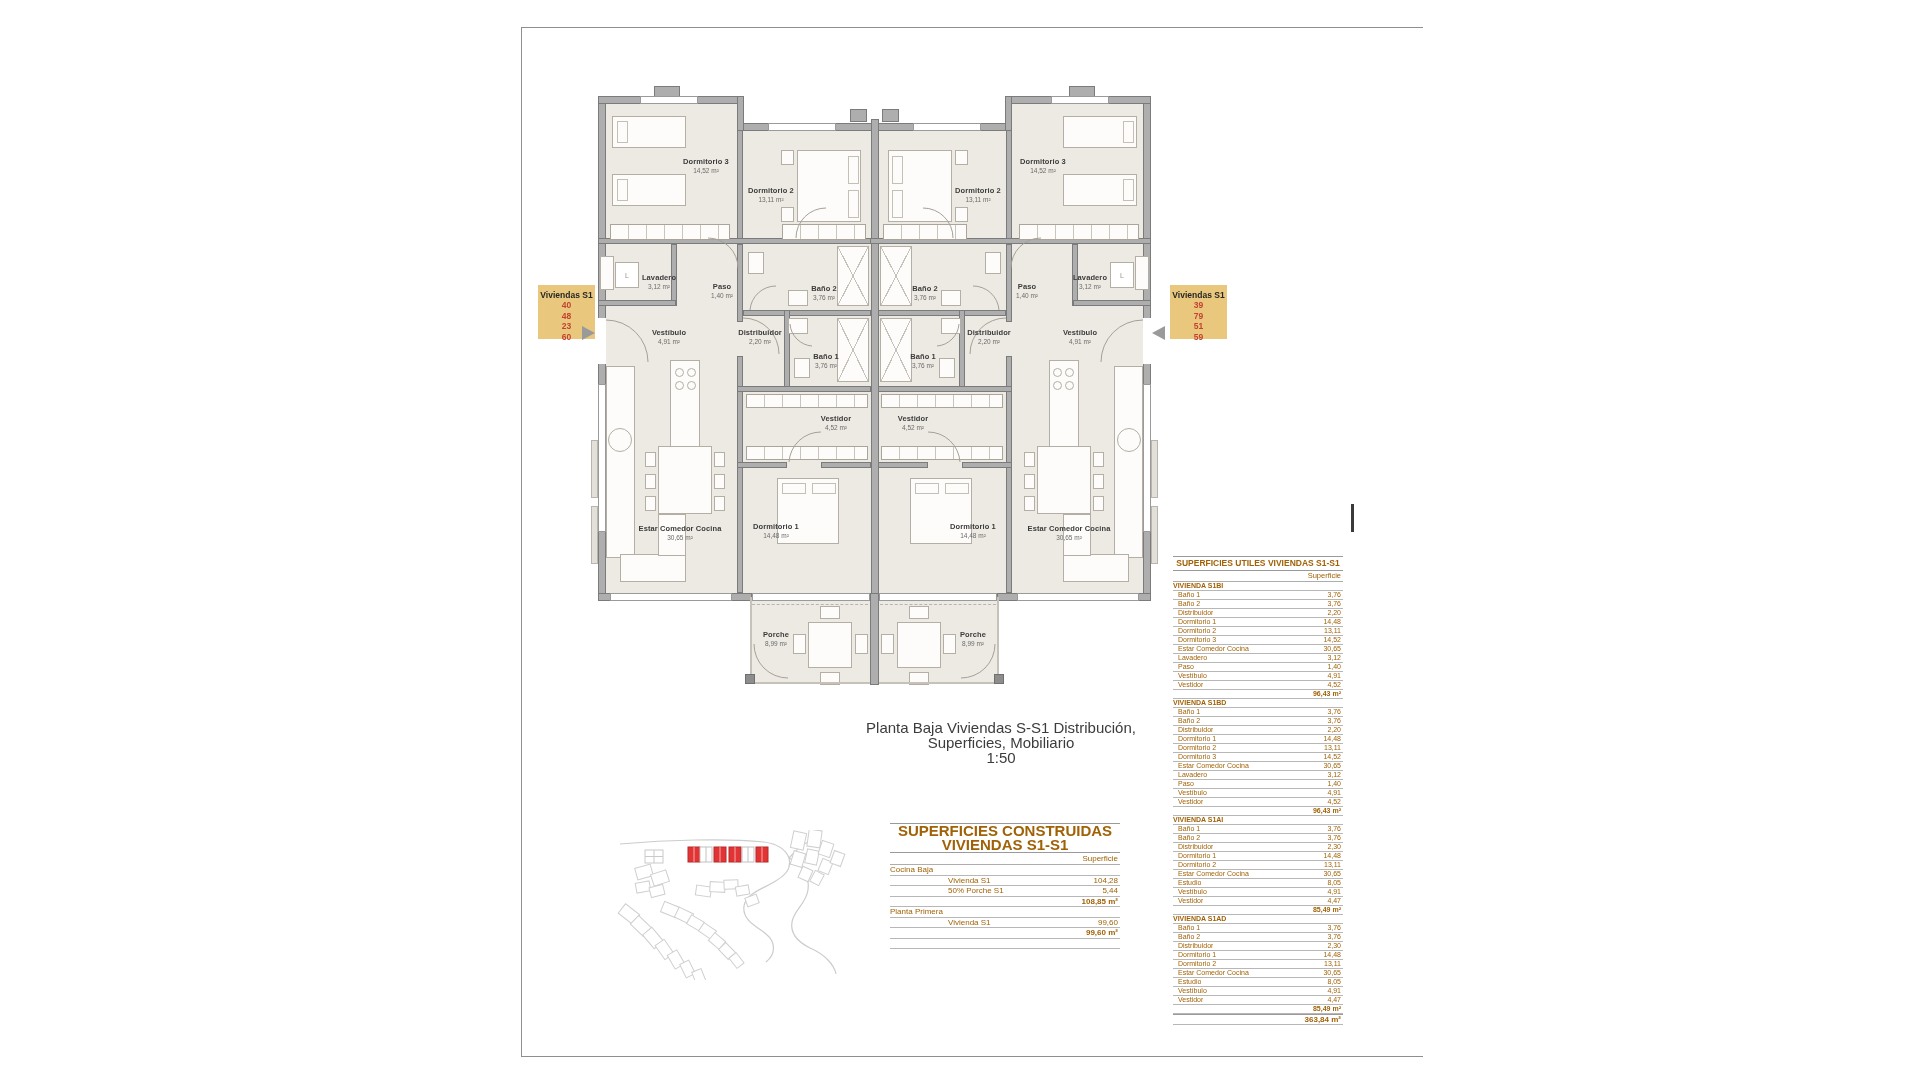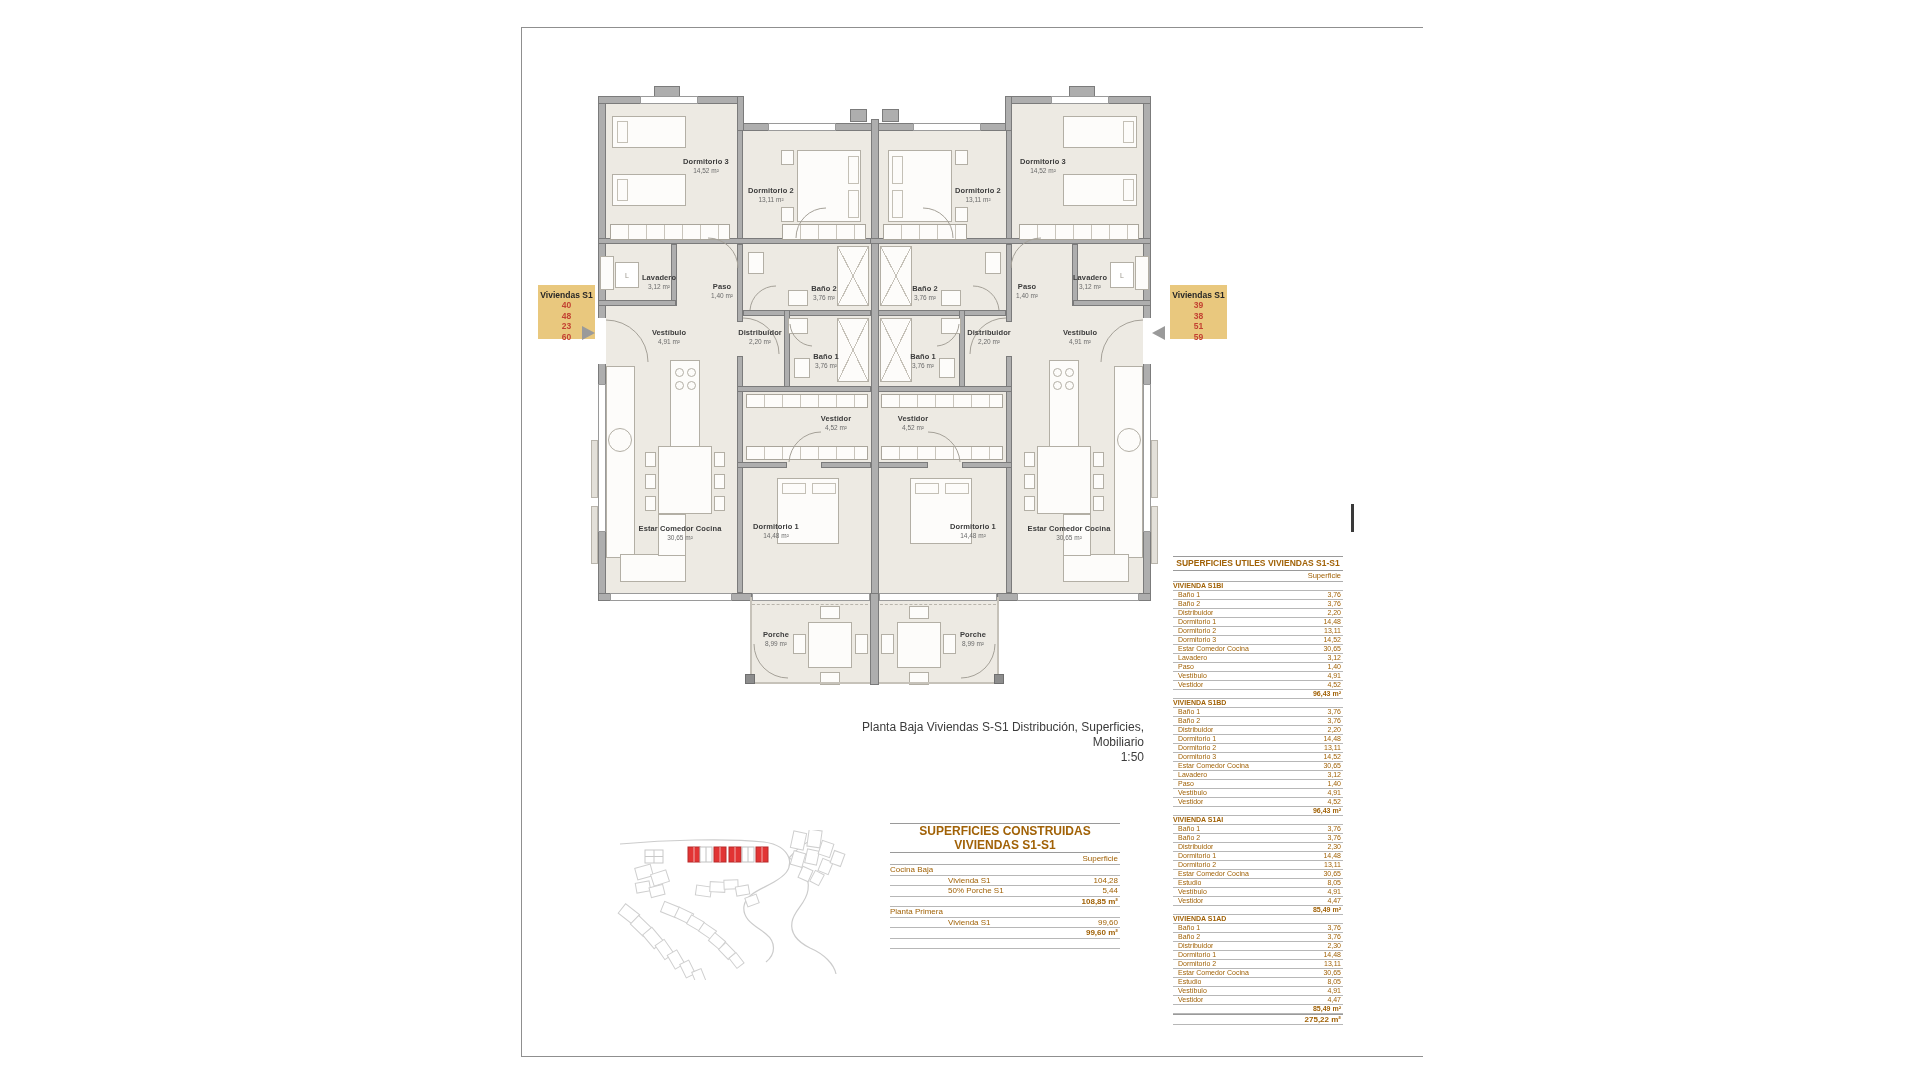--- a/index.html
+++ b/index.html
@@ -38,32 +38,32 @@
   .roomlab .ar{font-size:6.5px;color:#6b6b6b;margin-top:1px;}
   
   .ylabel{position:absolute;width:57px;height:54px;background:#e9c87e;text-align:center;
           padding-top:5px;box-sizing:border-box;z-index:6;}
   .ylabel .t{font-size:8.5px;font-weight:bold;color:#262626;}
   .ylabel .n{font-size:8.5px;font-weight:bold;color:#c34232;line-height:10.5px;}
   .tri{position:absolute;width:0;height:0;border-style:solid;z-index:6;}
   .tri.right{border-width:7px 0 7px 13px;border-color:transparent transparent transparent #9a9a9a;}
   .tri.left{border-width:7px 13px 7px 0;border-color:transparent #9a9a9a transparent transparent;}
   
-  .caption{position:absolute;left:858px;top:720px;width:286px;text-align:right;
-           font-size:12px;color:#3c3c3c;line-height:15px;}
+  .caption{position:absolute;left:858px;top:720px;width:286px;text-align:center;
+           font-size:15px;color:#3c3c3c;line-height:15px;}
   
   .tbl{position:absolute;color:#a16207;}
   .tbl .title{font-weight:bold;text-align:center;border-top:1px solid #9a9a9a;border-bottom:1px solid #9a9a9a;}
   .tbl .colhead{text-align:right;border-bottom:1px solid #adadad;padding-right:2px;}
   .trow{display:flex;justify-content:space-between;border-bottom:1px solid #b7b7b7;box-sizing:border-box;}
   .trow .lab{white-space:nowrap;overflow:hidden;}
   .trow .val{text-align:right;padding-right:2px;white-space:nowrap;}
   .trow.bold{font-weight:bold;}
   #construidas{left:890px;top:823px;width:230px;}
-  #construidas .title{font-size:12px;line-height:14px;}
+  #construidas .title{font-size:15px;line-height:14px;}
   #construidas .colhead{font-size:8px;line-height:11px;}
   #construidas .trow{font-size:8px;height:10.5px;line-height:9.5px;}
   #construidas .ind{padding-left:58px;}
   #utiles{left:1173px;top:556px;width:170px;}
   #utiles .title{font-size:8.5px;line-height:13px;}
   #utiles .colhead{font-size:7.5px;line-height:10px;}
   #utiles .trow{font-size:7px;height:9px;line-height:8px;}
   #utiles .sec{font-weight:bold;}
   #utiles .ind{padding-left:5px;}
   #utiles .grand{font-size:8px;height:11px;line-height:10px;border-top:1px solid #9a9a9a;}
@@ -348,21 +348,21 @@
       <div>40</div>
       <div>48</div>
       <div>23</div>
       <div>60</div>
     </div>
 </div>
 <div class="ylabel" style="left:1170px;top:285px;">
   <div class="t">Viviendas S1</div>
   <div class="n" id="ylnums-right">
       <div>39</div>
-      <div>38</div>
+      <div>79</div>
       <div>51</div>
       <div>59</div>
     </div>
 </div>
 <div class="tri right" style="left:582px;top:326px;"></div>
 <div class="tri left" style="left:1152px;top:326px;"></div>
 
 <div id="sitemap"><svg width="252" height="150" viewBox="0 0 252 150">
       <path d="M24 14 C70 10,130 8,168 12 C182 14,190 20,193 28 C196 40,188 46,178 52 C164 60,150 64,148 76 C146 90,160 96,170 104 C180 112,180 124,170 132" fill="none" stroke="#cccccc" stroke-width="1.2"></path>
       <path d="M193 28 C206 34,214 46,212 60 C210 74,198 80,196 92 C194 104,202 112,214 118 C228 124,238 134,240 144" fill="none" stroke="#cccccc" stroke-width="1.2"></path>
@@ -653,16 +653,16 @@
       <div class="trow">
         <span class="lab ind">Vestidor</span>
         <span class="val">4,47</span>
       </div>
       <div class="trow bold">
         <span class="lab"></span>
         <span class="val">85,49 m²</span>
       </div>
       <div class="trow bold grand">
         <span class="lab"></span>
-        <span class="val">275,22 m²</span>
+        <span class="val">363,84 m²</span>
       </div>
     </div>
 </div>
 
 </body></html>

